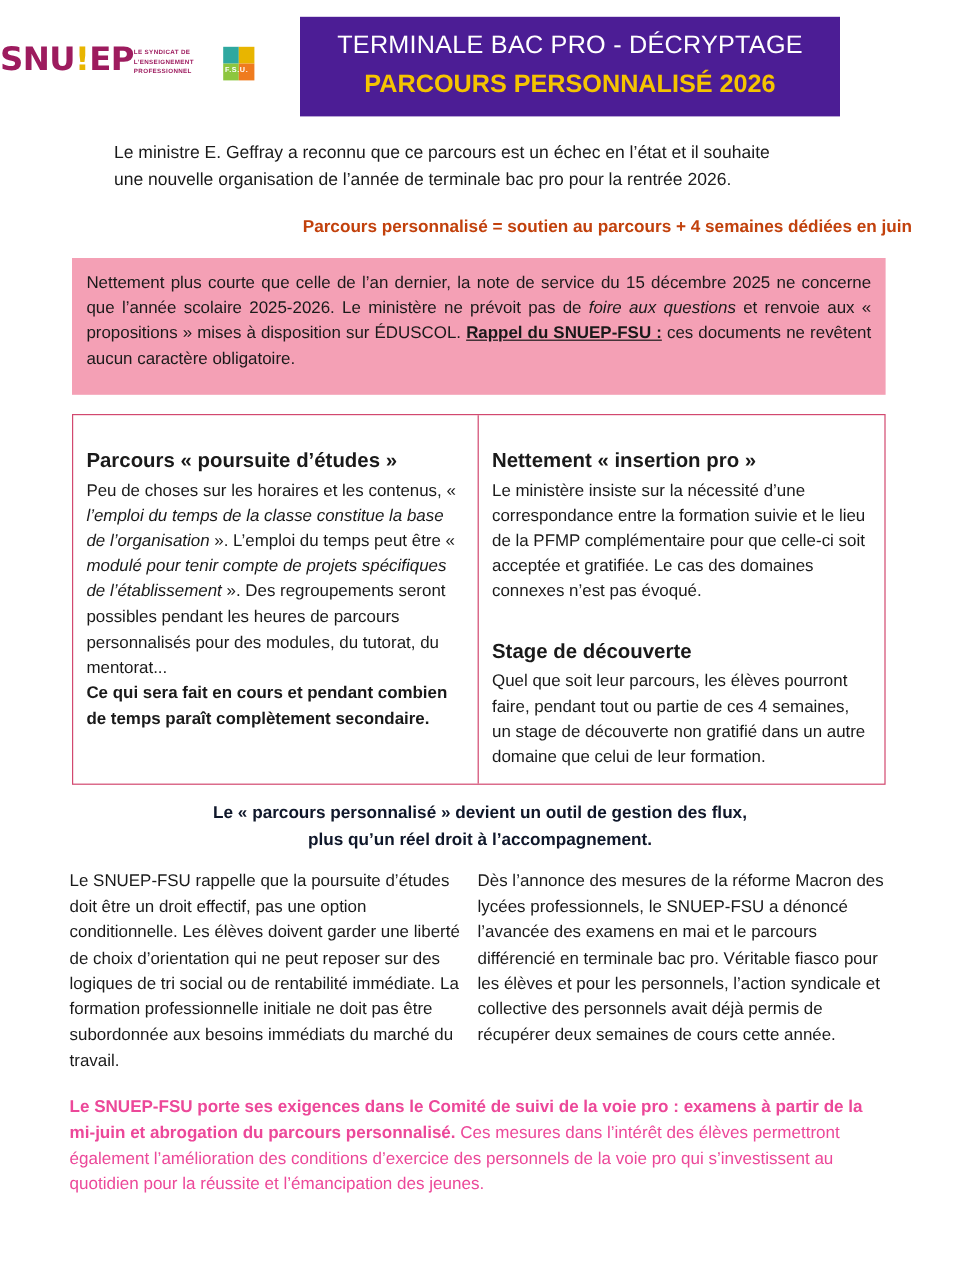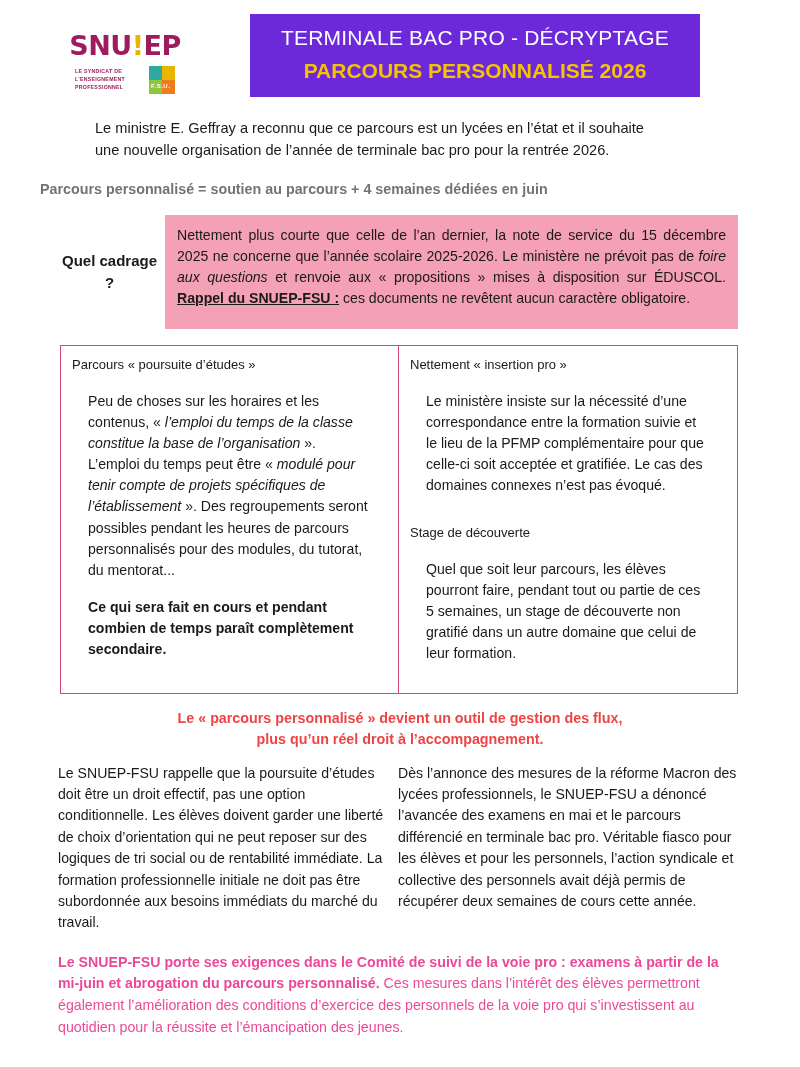--- a/index.html
+++ b/index.html
@@ -24,21 +24,20 @@
 
   
   .header {
     display: flex;
     align-items: flex-start;
     padding: 14px 0 0 0;
   }
   .logo-block {
     width: 250px;
     display: flex;
-    flex-direction: column;
     align-items: center;
     padding-top: 18px;
   }
   .logo-wordmark {
     font-family: "DejaVu Sans", sans-serif;
     font-weight: bold;
     font-size: 27px;
     letter-spacing: -0.5px;
     color: #9d1b5e;
     line-height: 1;
@@ -94,21 +93,21 @@
   .logo-badge .fsu {
     position: absolute;
     left: 2px; top: 17px;
     font-size: 6px;
     font-weight: bold;
     color: #ffffff;
     letter-spacing: 0.5px;
   }
 
   .title-box {
-    background: #6d28d9;
+    background: #4c1d95;
     width: 450px;
     padding: 10px 6px 12px 6px;
     box-sizing: border-box;
     text-align: center;
   }
   .title-line1 {
     color: #ffffff;
     font-size: 21px;
     letter-spacing: 0.2px;
     line-height: 1.3;
@@ -121,24 +120,24 @@
     line-height: 1.3;
   }
 
   
   .intro {
     margin: 20px 58px 0 95px;
     font-size: 14.6px;
     line-height: 1.52;
   }
   .subtitle-pink {
-    color: #737373;
+    color: #c2410c;
     font-weight: bold;
     font-size: 14.3px;
-    text-align: left;
+    text-align: right;
     margin: 18px 40px 11px 40px;
     line-height: 1.45;
   }
 
   
   .cadrage-row {
     display: flex;
     align-items: center;
     margin: 15px 62px 0 60px;
   }
@@ -188,34 +187,34 @@
     box-sizing: border-box;
   }
   .col-left {
     width: 50%;
     border-right: 1.4px solid #d2486f;
   }
   .col-right {
     width: 50%;
   }
   .col h3 {
-    margin: 0 0 1px 0;
-    font-size: 13px;
-    font-weight: normal;
+    margin: 16px 0 1px 0;
+    font-size: 17px;
+    font-weight: bold;
   }
   .col p {
-    margin: 16px;
+    margin: 0;
   }
   .col .spacer {
     height: 11px;
   }
 
   
   .mid-pink {
-    color: #ef4444;
+    color: #0f172a;
     font-weight: bold;
     font-size: 14.3px;
     text-align: center;
     margin: 14px 70px 0 70px;
     line-height: 1.5;
   }
 
   
   .bottom-cols {
     display: flex;
@@ -265,45 +264,44 @@
       </div>
     </div>
 
     <div class="title-box">
       <div class="title-line1">TERMINALE BAC PRO - DÉCRYPTAGE</div>
       <div class="title-line2">PARCOURS PERSONNALISÉ 2026</div>
     </div>
   </div>
 
   <div class="intro">
-    <div>Le ministre E. Geffray a reconnu que ce parcours est un lycées en l’état et il souhaite</div>
+    <div>Le ministre E. Geffray a reconnu que ce parcours est un échec en l’état et il souhaite</div>
     <div>une nouvelle organisation de l’année de terminale bac pro pour la rentrée 2026.</div>
   </div>
 
   <div class="subtitle-pink">Parcours personnalisé = soutien au parcours + 4 semaines dédiées en juin</div>
 
   <div class="cadrage-row">
-    <div class="cadrage-label">Quel cadrage ?</div>
     <div class="cadrage-box">
       <p><span>Nettement plus courte que celle de l’an dernier, la note de service du 15 décembre 2025 ne concerne que l’année scolaire 2025-2026. Le ministère ne prévoit pas de </span><span class="ital">foire aux questions</span><span> et renvoie aux « propositions » mises à disposition sur ÉDUSCOL. </span><span class="u-bold">Rappel du SNUEP-FSU :</span><span> ces documents ne revêtent aucun caractère obligatoire.</span></p>
     </div>
   </div>
 
   <div class="two-col-box">
     <div class="col col-left">
       <h3>Parcours « poursuite d’études »</h3>
       <p><span>Peu de choses sur les horaires et les contenus, « </span><span class="ital">l’emploi du temps de la classe constitue la base de l’organisation</span><span> ». L’emploi du temps peut être « </span><span class="ital">modulé pour tenir compte de projets spécifiques de l’établissement</span><span> ».  Des regroupements seront possibles pendant les heures de parcours personnalisés pour des modules, du tutorat, du mentorat...</span></p>
       <p class="bold">Ce qui sera fait en cours et pendant combien de temps paraît complètement secondaire.</p>
     </div>
     <div class="col col-right">
       <h3>Nettement « insertion pro »</h3>
       <p>Le ministère insiste sur la nécessité d’une correspondance entre la formation suivie et le lieu de la PFMP complémentaire pour que celle-ci soit acceptée et gratifiée. Le cas des domaines connexes n’est pas évoqué.</p>
       <div class="spacer"></div>
       <h3>Stage de découverte</h3>
-      <p>Quel que soit leur parcours, les élèves pourront faire, pendant tout ou partie de ces 5 semaines, un stage de découverte non gratifié dans un autre domaine que celui de leur formation.</p>
+      <p>Quel que soit leur parcours, les élèves pourront faire, pendant tout ou partie de ces 4 semaines, un stage de découverte non gratifié dans un autre domaine que celui de leur formation.</p>
     </div>
   </div>
 
   <div class="mid-pink">
     <div>Le « parcours personnalisé » devient un outil de gestion des flux,</div>
     <div>plus qu’un réel droit à l’accompagnement.</div>
   </div>
 
   <div class="bottom-cols">
     <div class="bottom-col">

